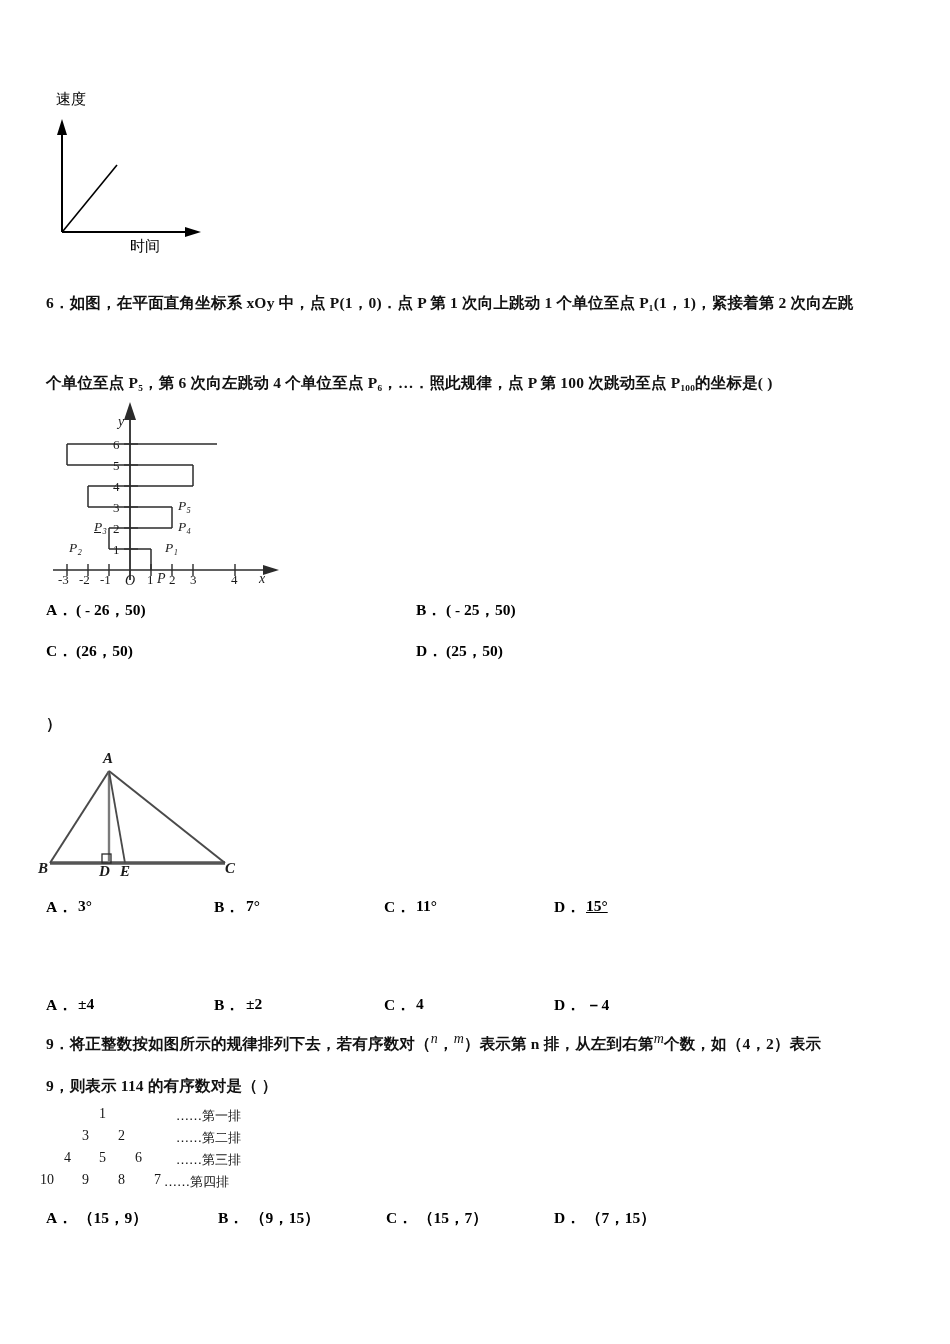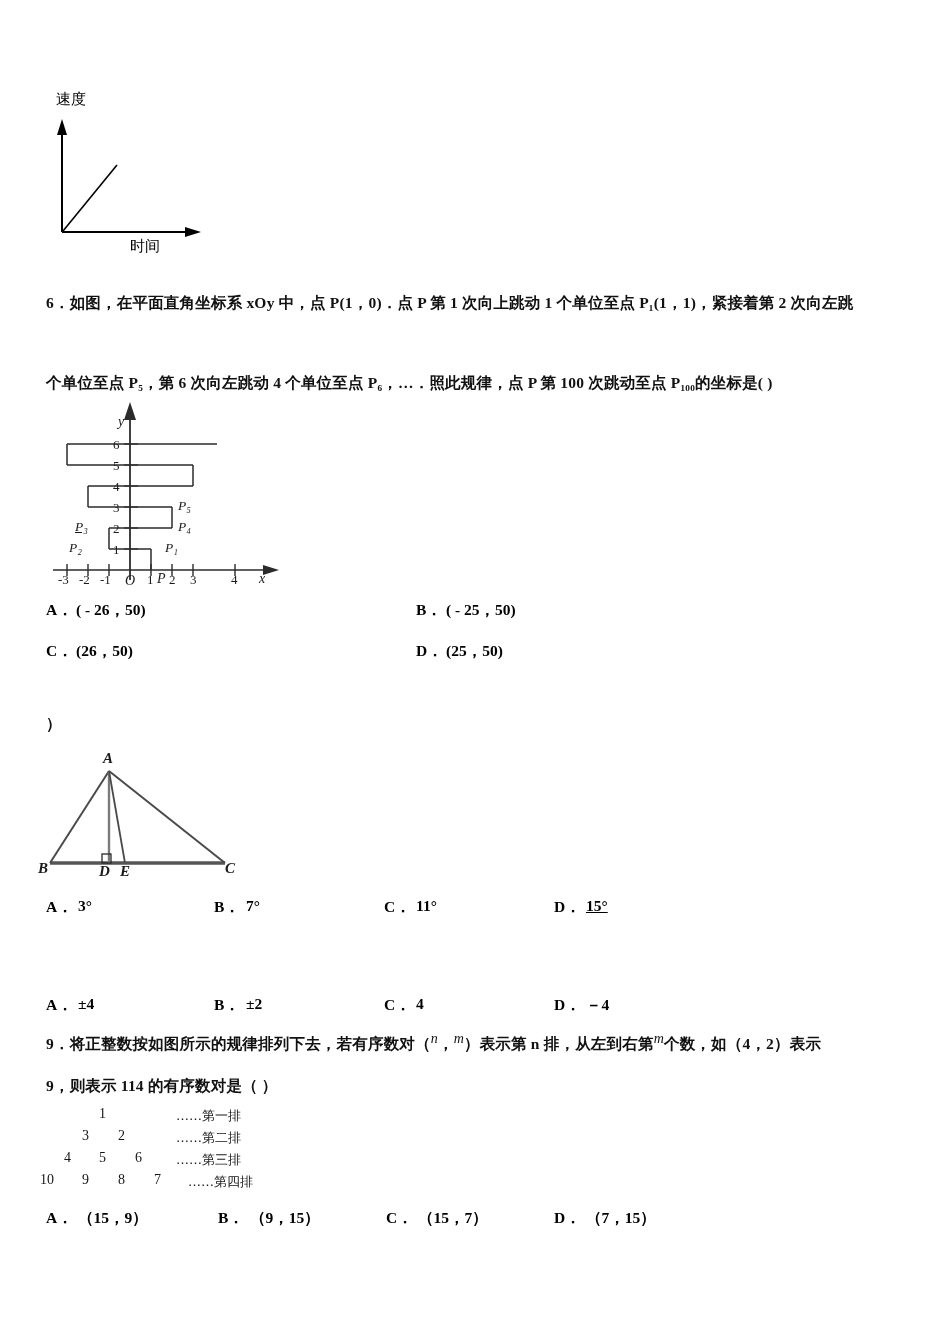--- a/index.html
+++ b/index.html
@@ -177,21 +177,21 @@
     <span class="ax-num" style="left:145px; top:180px;">3</span>
     <span class="ax-num" style="left:186px; top:180px;">4</span>
 
     <span class="ax-ital" style="left:73px; top:22px;">y</span>
     <span class="ax-ital" style="left:214px; top:179px;">x</span>
     <span class="ax-ital" style="left:80px; top:181px;">O</span>
     <span class="ax-ital" style="left:112px; top:179px;">P</span>
 
     <span class="plbl" style="left:112px; top:148px;margin-left:8px;">P₁</span>
     <span class="plbl" style="left:24px; top:148px;">P₂</span>
-    <span class="plbl" style="left:30px; top:127px;text-decoration:underline;">P₃</span>
+    <span class="plbl" style="left:49px; top:127px;text-decoration:underline;">P₃</span>
     <span class="plbl" style="left:133px; top:127px;">P₄</span>
     <span class="plbl" style="left:133px; top:106px;">P₅</span>
   </div>
 
   <div class="optrow" style="left:46px; top:600px; width:880px; height:60px;">
     <span class="opt" style="left:0px;   top:0px;">A．</span>
     <span class="opt" style="left:30px;  top:0px;">( - 26，50)</span>
     <span class="opt" style="left:370px; top:0px;">B．</span>
     <span class="opt" style="left:400px; top:0px;">( - 25，50)</span>
     <span class="opt" style="left:0px;   top:41px;">C．</span>
@@ -263,21 +263,21 @@
 
     <span class="pyr-n" style="left:24px;  top:48px;">4</span>
     <span class="pyr-n" style="left:59px;  top:48px;">5</span>
     <span class="pyr-n" style="left:95px;  top:48px;">6</span>
     <span class="pyr-tag" style="left:136px; top:49px;">……第三排</span>
 
     <span class="pyr-n" style="left:0px;   top:70px;">10</span>
     <span class="pyr-n" style="left:42px;  top:70px;">9</span>
     <span class="pyr-n" style="left:78px;  top:70px;">8</span>
     <span class="pyr-n" style="left:114px; top:70px;">7</span>
-    <span class="pyr-tag" style="left:148px; top:71px;text-align:right;">……第四排</span>
+    <span class="pyr-tag" style="left:124px; top:71px;text-align:right;">……第四排</span>
   </div>
 
   <div class="optrow" style="left:46px; top:1208px; width:880px; height:26px;">
     <span class="opt" style="left:0px;   top:0px;">A．</span>
     <span class="opt" style="left:32px;  top:0px;">（15，9）</span>
     <span class="opt" style="left:172px; top:0px;">B．</span>
     <span class="opt" style="left:204px; top:0px;">（9，15）</span>
     <span class="opt" style="left:340px; top:0px;">C．</span>
     <span class="opt" style="left:372px; top:0px;">（15，7）</span>
     <span class="opt" style="left:508px; top:0px;">D．</span>

